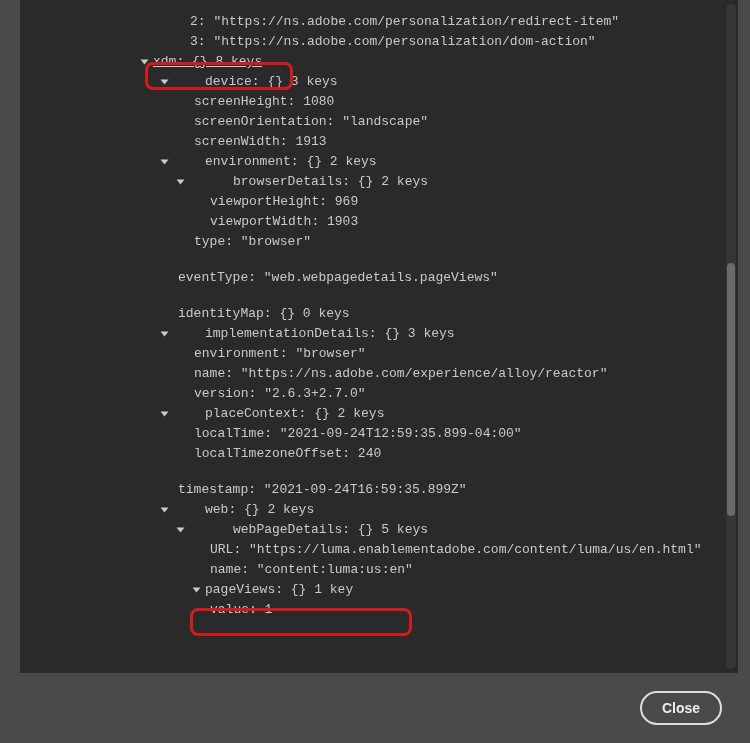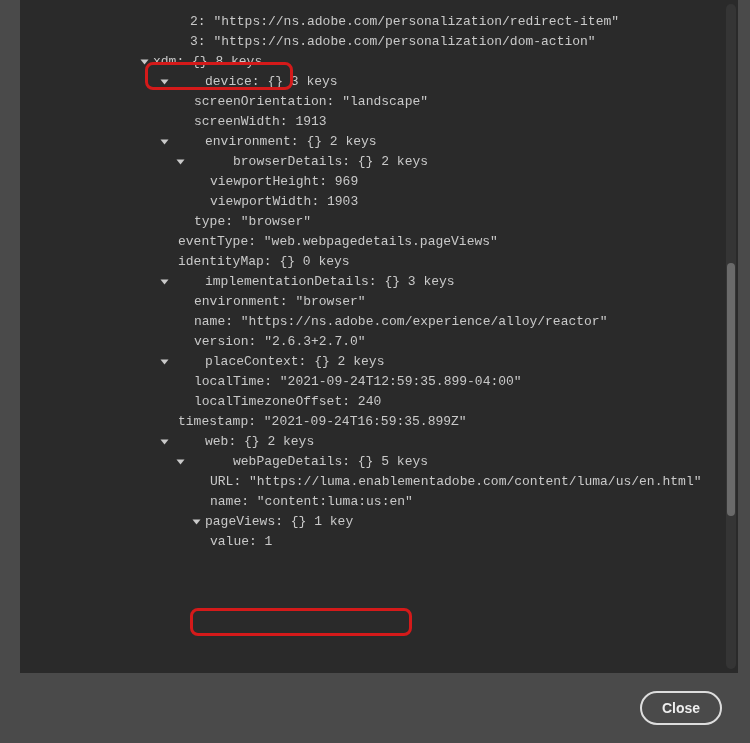--- a/index.html
+++ b/index.html
@@ -48,25 +48,25 @@
       background: #6a6a6a;
       border-radius: 4px;
     }
     .tree {
       color: #c9c9c9;
       line-height: 20px;
       white-space: nowrap;
     }
     .row { display: flex; align-items: center; height: 20px; }
     .i1 { padding-left: 160px; }
-    .i2 { padding-left: 112px; }
+    .i2 { padding-left: 112px; text-decoration: underline; }
     .i3 { padding-left: 148px; gap: 44px; }
     .i4 { padding-left: 164px; }
     .i5 { padding-left: 180px; text-align: right; }
-    .i6 { padding-left: 148px; }
+    .i6 { padding-left: 148px; margin-top: 16px; }
     .i7 { padding-left: 132px; gap: 32px; }
     .caret {
       display: inline-block;
       width: 0; height: 0;
       border-left: 5px solid #c9c9c9;
       border-top: 4px solid transparent;
       border-bottom: 4px solid transparent;
       transform: rotate(90deg);
       margin-right: 6px;
     }
@@ -114,20 +114,23 @@
       <div class="row i1">
           <span>3: "https://ns.adobe.com/personalization/dom-action"</span>
         </div>
       <div class="row i2">
           <span class="caret"></span>
           <span>xdm:  {}  8 keys</span>
         </div>
       <div class="row i7">
           <span class="caret"></span>
           <span>device:  {}  3 keys</span>
+        </div>
+      <div class="row i4">
+          <span>screenHeight: 1080</span>
         </div>
       <div class="row i4">
           <span>screenOrientation: "landscape"</span>
         </div>
       <div class="row i4">
           <span>screenWidth: 1913</span>
         </div>
       <div class="row i7">
           <span class="caret"></span>
           <span>environment:  {}  2 keys</span>

